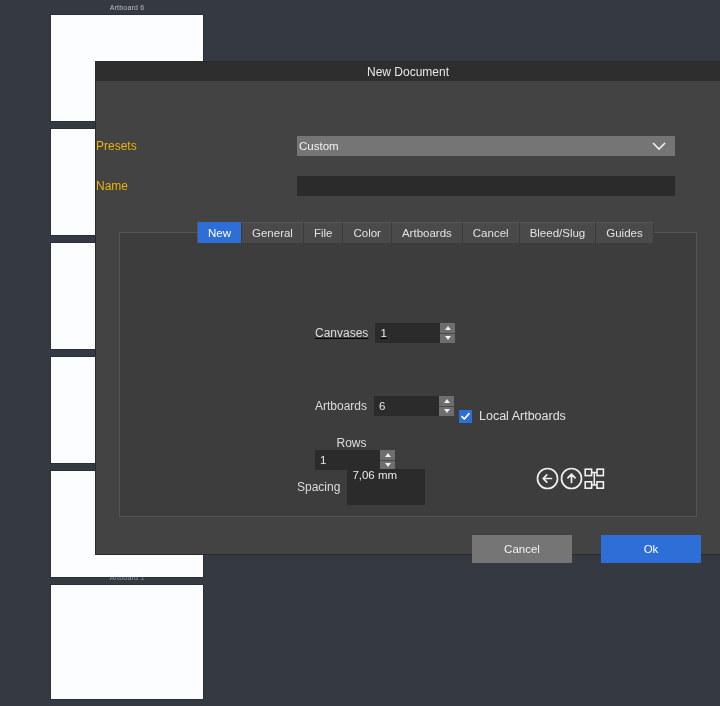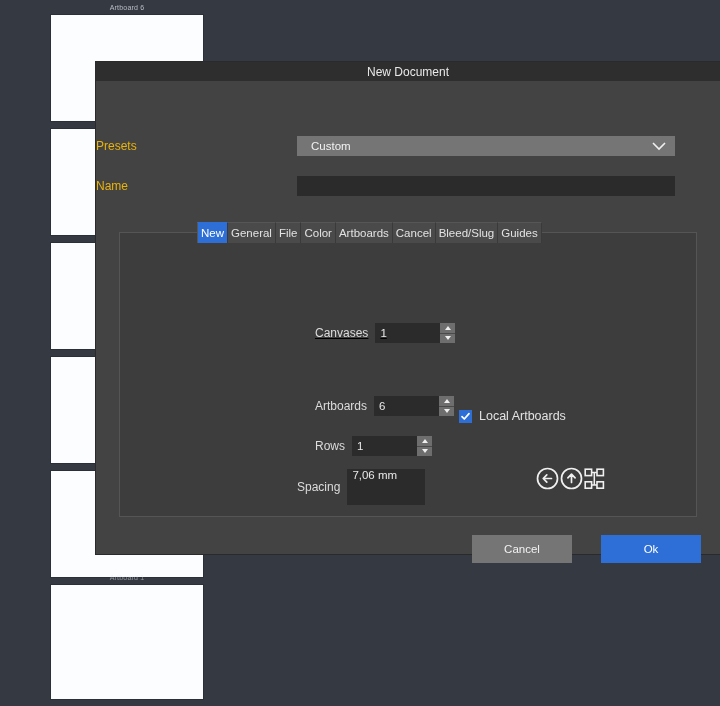--- a/index.html
+++ b/index.html
@@ -84,21 +84,21 @@
 
   #presets-row { left: 0; top: 55px; width: 100%; }
   #presets-label { width: 201px; }
   .select-box {
     position: relative;
     width: 378px;
     height: 20px;
     background: #757575;
     display: flex;
     align-items: center;
-    padding: 0 14px;
+    padding: 0 2px;
     cursor: pointer;
     text-align: center;
   }
   .select-value { color: #f2f2f2; font-size: 11.5px; }
   .chevron {
     position: absolute;
     right: 8px;
     top: 50%;
     transform: translateY(-50%);
   }
@@ -125,21 +125,21 @@
     display: flex;
     height: 21px;
     z-index: 3;
   }
   .tab {
     background: #4a4a4a;
     color: #e2e2e2;
     font-size: 11.5px;
     display: flex;
     align-items: center;
-    padding: 0 3px;
+    padding: 0 10px;
     border-right: 1px solid #3a3a3a;
     border-top: 1px solid #565656;
     cursor: pointer;
     height: 21px;
   }
   .tab:first-child { border-left: 1px solid #565656; }
   .tab.active {
     background: #2d6fd6;
     color: #ffffff;
     border-top-color: #2d6fd6;
@@ -377,21 +377,21 @@
             <span class="spin-btn up">
                 <i class="tri-up"></i>
               </span>
             <span class="spin-btn down">
                 <i class="tri-down"></i>
               </span>
           </span>
         </div>
       </div>
 
-      <div class="spin-row" style="left:195px; top:203px;">
+      <div class="spin-row" style="left:195px; top:203px;flex-direction:column;">
         <span class="spin-label">Rows</span>
         <div class="spin-wrap">
           <span class="spin-value">1</span>
           <span class="spin-buttons">
             <span class="spin-btn up">
                 <i class="tri-up"></i>
               </span>
             <span class="spin-btn down">
                 <i class="tri-down"></i>
               </span>

